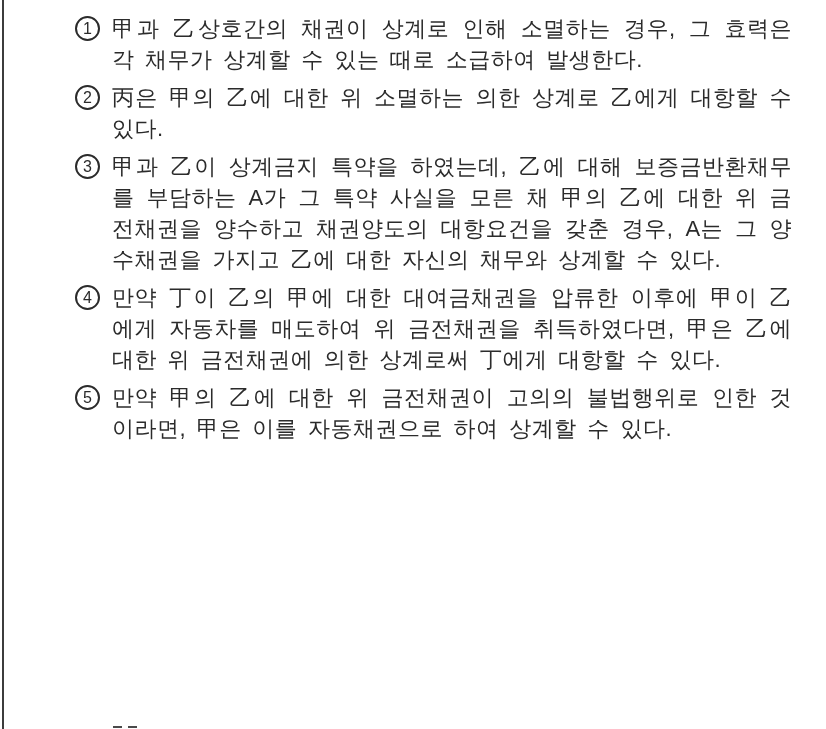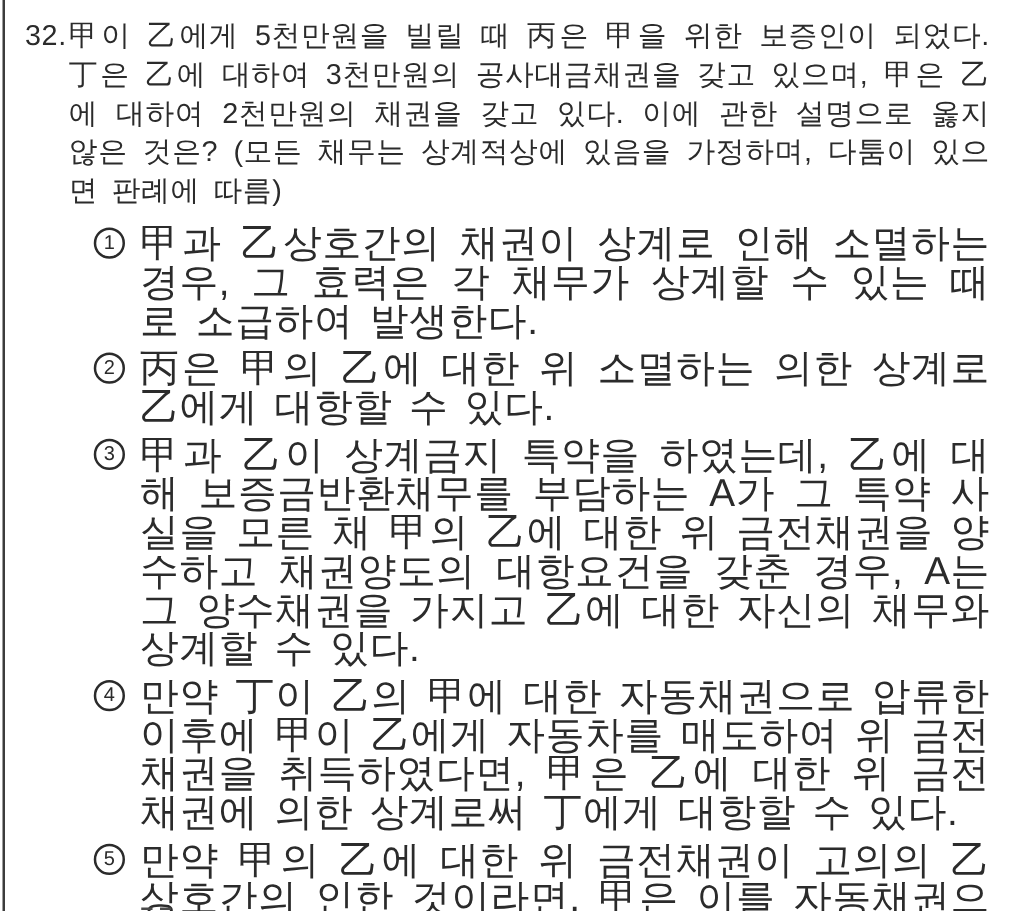--- a/index.html
+++ b/index.html
@@ -79,21 +79,21 @@
     border-radius: 50%;
     display: flex;
     align-items: center;
     justify-content: center;
     font-size: 16px;
     line-height: 1;
   }
 
   .choice-text {
     flex: 1 1 auto;
-    font-size: 31px;
+    font-size: 22px;
     line-height: 31px;
     letter-spacing: 0.5px;
     word-spacing: 4px;
     text-align: justify;
     word-break: break-all;
   }
 
   .cutoff-artifact {
     position: absolute;
     left: 113px;
@@ -112,48 +112,44 @@
 </style>
 </head>
 <body>
 
 <div class="page">
 
   <div class="left-rule"></div>
 
   <div class="content">
 
-    <div class="question">
-      <div class="q-number">32.</div>
-      <div class="q-text">甲이 乙에게 5천만원을 빌릴 때 丙은 甲을 위한 보증인이 되었다. 丁은 乙에 대하여 3천만원의 공사대금채권을 갖고 있으며, 甲은 乙에 대하여 2천만원의 채권을 갖고 있다. 이에 관한 설명으로 옳지 않은 것은? (모든 채무는 상계적상에 있음을 가정하며, 다툼이 있으면 판례에 따름)</div>
-    </div>
 
     <div class="choice">
       <div class="choice-marker">1</div>
       <div class="choice-text">甲과 乙상호간의 채권이 상계로 인해 소멸하는 경우, 그 효력은 각 채무가 상계할 수 있는 때로 소급하여 발생한다.</div>
     </div>
 
     <div class="choice">
       <div class="choice-marker">2</div>
       <div class="choice-text">丙은 甲의 乙에 대한 위 소멸하는 의한 상계로 乙에게 대항할 수 있다.</div>
     </div>
 
     <div class="choice">
       <div class="choice-marker">3</div>
       <div class="choice-text">甲과 乙이 상계금지 특약을 하였는데, 乙에 대해 보증금반환채무를 부담하는 A가 그 특약 사실을 모른 채 甲의 乙에 대한 위 금전채권을 양수하고 채권양도의 대항요건을 갖춘 경우, A는 그 양수채권을 가지고 乙에 대한 자신의 채무와 상계할 수 있다.</div>
     </div>
 
     <div class="choice">
       <div class="choice-marker">4</div>
-      <div class="choice-text">만약 丁이 乙의 甲에 대한 자동채권으로 압류한 이후에 甲이 乙에게 자동차를 매도하여 위 금전채권을 취득하였다면, 甲은 乙에 대한 위 금전채권에 의한 상계로써 丁에게 대항할 수 있다.</div>
+      <div class="choice-text">만약 丁이 乙의 甲에 대한 대여금채권을 압류한 이후에 甲이 乙에게 자동차를 매도하여 위 금전채권을 취득하였다면, 甲은 乙에 대한 위 금전채권에 의한 상계로써 丁에게 대항할 수 있다.</div>
     </div>
 
     <div class="choice">
       <div class="choice-marker">5</div>
-      <div class="choice-text">만약 甲의 乙에 대한 위 금전채권이 고의의 乙상호간의 인한 것이라면, 甲은 이를 자동채권으로 하여 상계할 수 있다.</div>
+      <div class="choice-text">만약 甲의 乙에 대한 위 금전채권이 고의의 불법행위로 인한 것이라면, 甲은 이를 자동채권으로 하여 상계할 수 있다.</div>
     </div>
 
   </div>
 
   <div class="cutoff-artifact">
     <span></span>
       <span></span>
   </div>
 
 </div>

